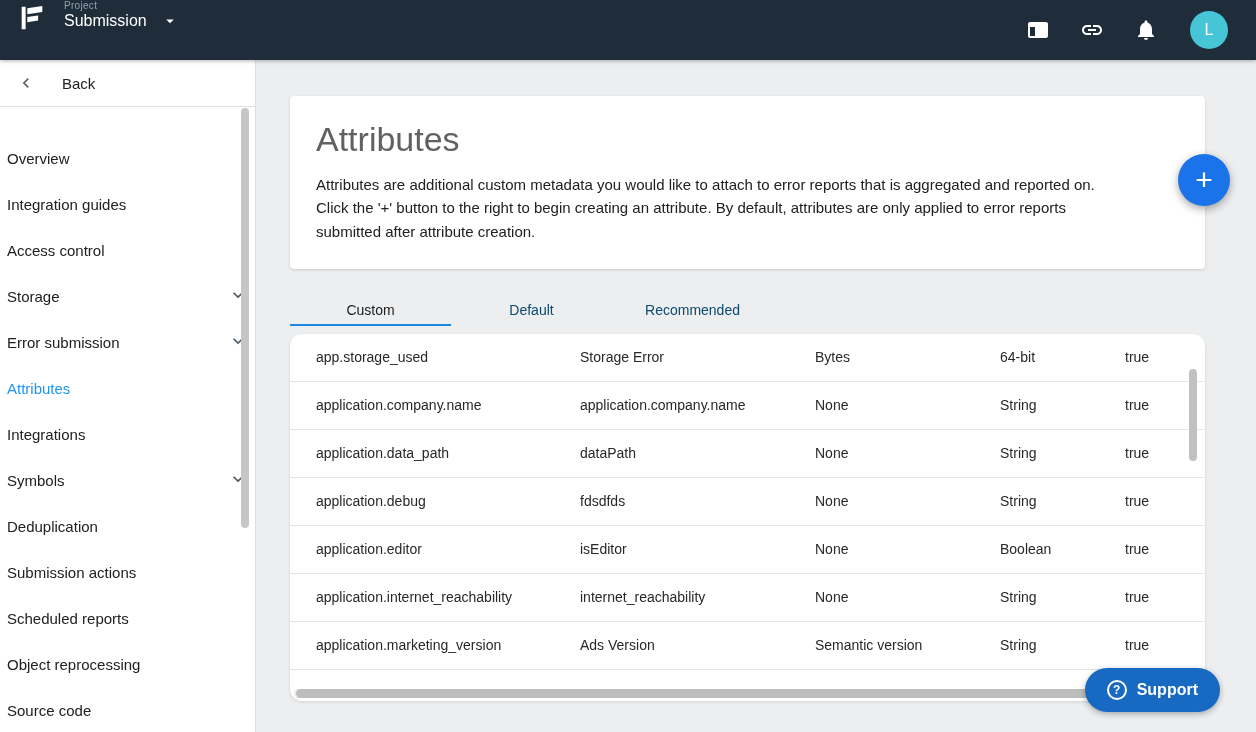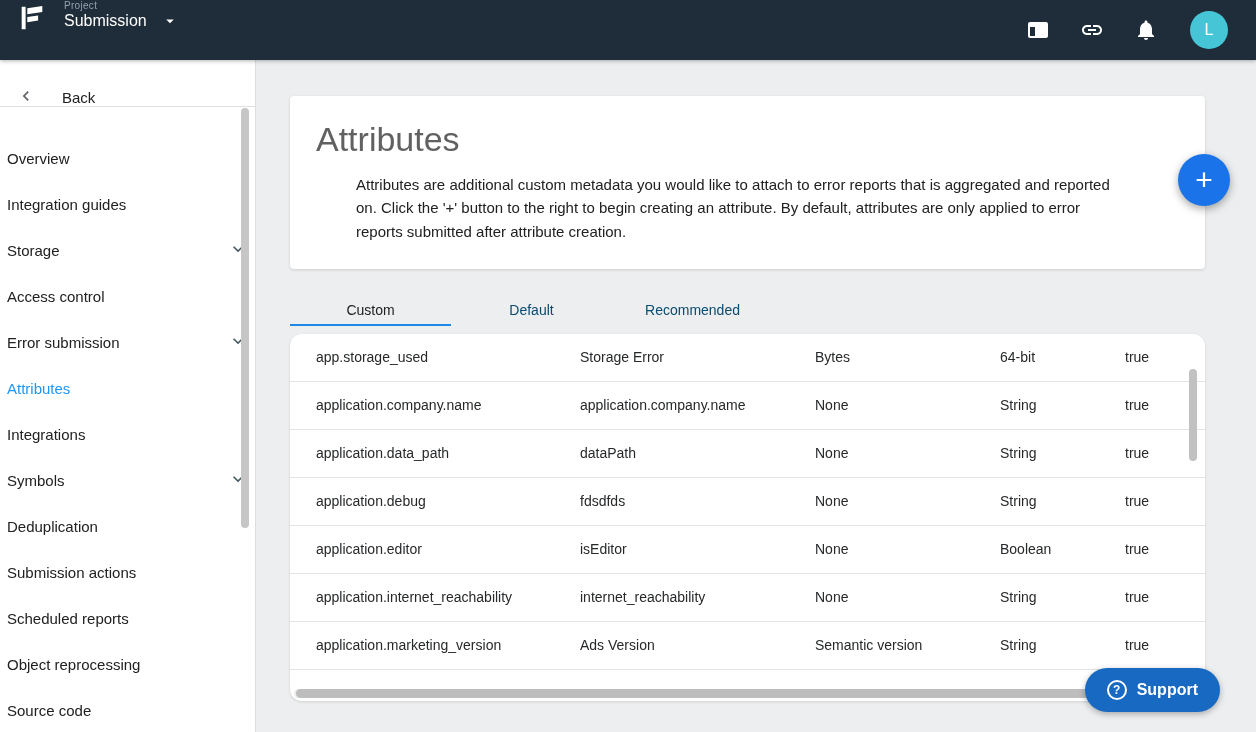--- a/index.html
+++ b/index.html
@@ -19,36 +19,36 @@
   .topbar-right { margin-left:auto; display:flex; align-items:center; }
   .tb-icon { width:24px; height:24px; margin-left:30px; cursor:pointer; display:flex; align-items:center; justify-content:center; }
   .tb-icon svg { width:24px; height:24px; fill:#ffffff; }
   .avatar { width:38px; height:38px; border-radius:50%; background:#45c5d6; color:#ffffff; font-size:16px; display:flex; align-items:center; justify-content:center; margin-left:32px; cursor:pointer; }
 
   
   .app-body { flex:1; display:flex; min-height:0; }
 
   
   .sidebar { width:256px; background:#ffffff; border-right:1px solid #dcdfe1; position:relative; flex:0 0 auto; }
-  .back-row { height:47px; display:flex; align-items:flex-end; padding:0 16px; border-bottom:1px solid #e0e0e0; cursor:pointer; width:255px; }
+  .back-row { height:47px; display:flex; align-items:center; padding:0 16px; border-bottom:1px solid #e0e0e0; cursor:pointer; width:255px; }
   .back-row svg { width:20px; height:20px; fill:#5f6368; }
   .back-label { font-size:15px; color:#212121; margin-left:26px; }
   .sidebar-nav { padding-top:14px; }
   .nav-item { height:46px; display:flex; align-items:flex-end; justify-content:space-between; padding:0 7px; font-size:15px; color:#212121; cursor:pointer; }
   .nav-item.active { color:#2196f3; }
   .chev { display:flex; }
   .chev svg { width:20px; height:20px; fill:#455a64; }
   .side-scrollbar { position:absolute; top:48px; right:6px; width:8px; height:420px; background:#c6c6c6; border-radius:4px; }
 
   
   .main { flex:1; position:relative; padding:36px 51px 0 34px; min-width:0; }
 
   .intro-card { background:#ffffff; border-radius:4px; box-shadow:0 1px 3px rgba(0,0,0,.14); position:relative; padding:24px 90px 26px 26px; min-height:168px; }
   .page-title { font-size:34px; font-weight:400; color:#616161; margin-bottom:14px; }
-  .page-desc { font-size:15px; color:#212121; line-height:1.55; max-width:848px;margin-left:40px; }
+  .page-desc { font-size:15px; color:#212121; line-height:1.55; max-width:848px; }
   .fab { position:absolute; top:58px; right:-25px; width:52px; height:52px; border-radius:50%; background:#1a73e8; border:none; color:#ffffff; font-size:30px; font-weight:300; line-height:1; display:flex; align-items:center; justify-content:center; cursor:pointer; box-shadow:0 3px 8px rgba(0,0,0,.35); }
 
   .tabs { display:flex; margin-top:27px; margin-bottom:8px; }
   .tab { width:161px; height:30px; display:flex; align-items:center; justify-content:center; font-size:14px; color:#0c4a6e; cursor:pointer; border-bottom:2px solid transparent; }
   .tab.active { color:#212121; font-weight:normal; border-bottom-color:#1e88e5; }
 
   .table-card { background:#ffffff; border-radius:12px; box-shadow:0 1px 3px rgba(0,0,0,.12); height:367px; position:relative; overflow:hidden; }
   .t-row { display:grid; grid-template-columns:264px 235px 185px 125px 1fr; align-items:center; height:48px; padding-left:26px; border-bottom:1px solid #e4e4e4; font-size:14px; color:#26282a; cursor:pointer; }
   .t-row.partial { cursor:default; }
   .cell { padding-right:10px; white-space:nowrap; overflow:hidden; text-overflow:ellipsis; }
@@ -117,34 +117,34 @@
           <span class="nav-label">Overview</span>
 
         </div>
 
         <div class="nav-item">
           <span class="nav-label">Integration guides</span>
 
         </div>
 
         <div class="nav-item">
+          <span class="nav-label">Access control</span>
+
+        </div>
+
+        <div class="nav-item">
           <span class="nav-label">Storage</span>
           <span class="chev">
             <svg viewBox="0 0 24 24">
               <path d="M16.59 8.59L12 13.17 7.41 8.59 6 10l6 6 6-6z"></path>
             </svg>
           </span>
         </div>
 
         <div class="nav-item">
-          <span class="nav-label">Access control</span>
-
-        </div>
-
-        <div class="nav-item">
           <span class="nav-label">Error submission</span>
           <span class="chev">
             <svg viewBox="0 0 24 24">
               <path d="M16.59 8.59L12 13.17 7.41 8.59 6 10l6 6 6-6z"></path>
             </svg>
           </span>
         </div>
 
         <div class="nav-item active">
           <span class="nav-label">Attributes</span>

